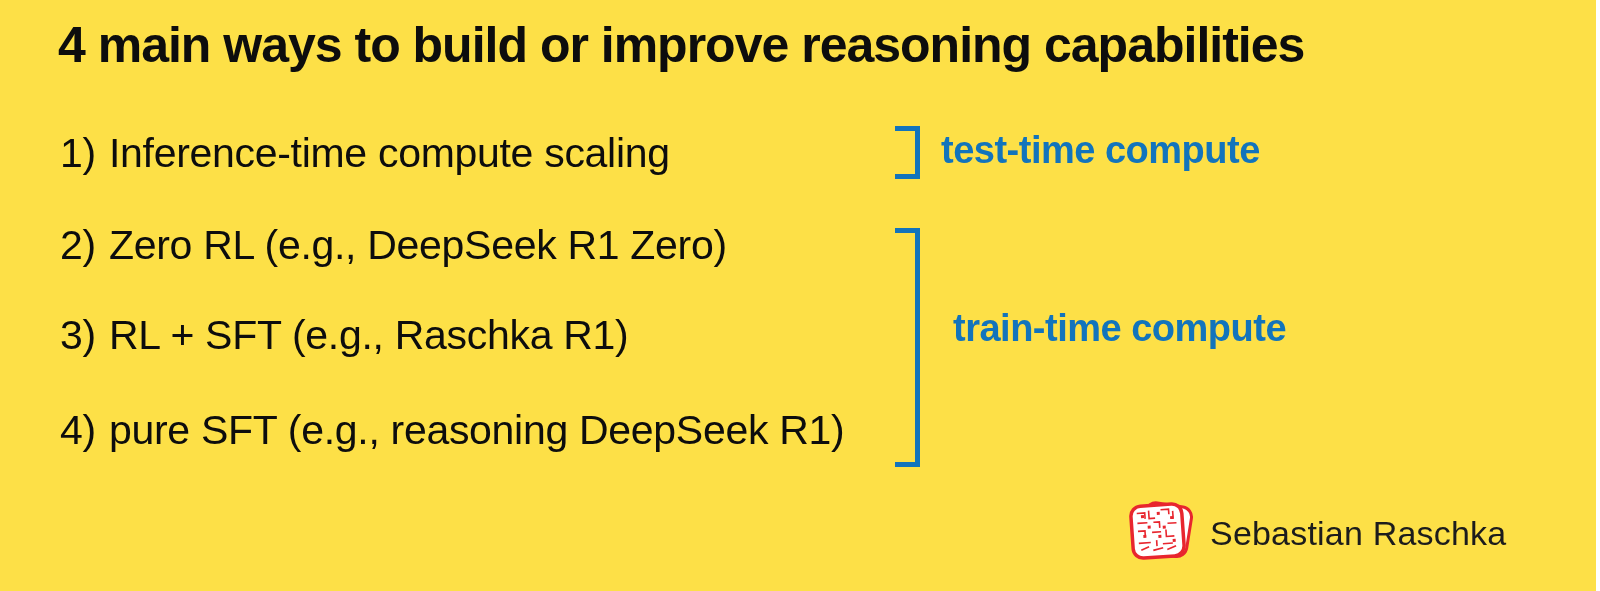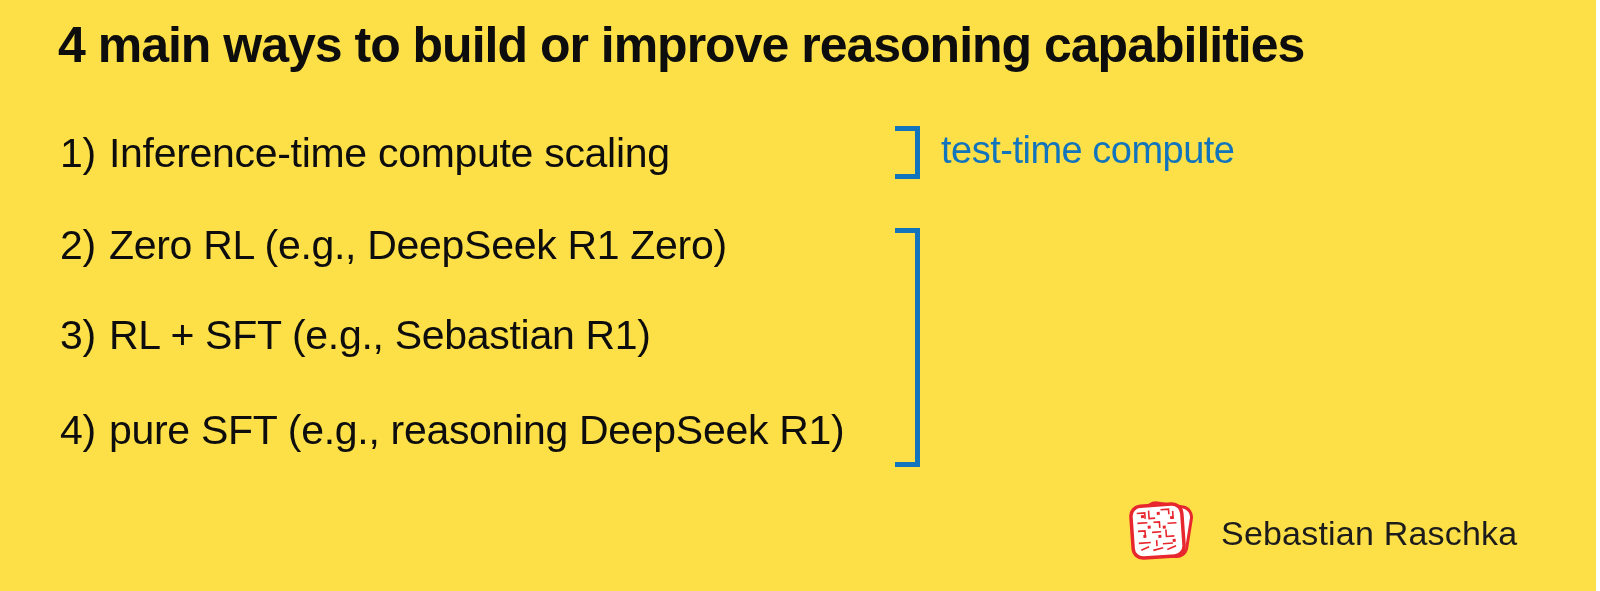--- a/index.html
+++ b/index.html
@@ -57,36 +57,36 @@
     border-top: 5px solid var(--accent-blue);
     border-right: 5px solid var(--accent-blue);
     border-bottom: 5px solid var(--accent-blue);
   }
   .bracket-small { left: 895px; top: 126px; width: 25px; height: 53px; }
   .bracket-large { left: 895px; top: 228px; width: 25px; height: 239px; }
 
   .blue-label {
     position: absolute;
     font-size: 38px;
-    font-weight: 400;
+    font-weight: 700;
     letter-spacing: -0.5px;
     color: var(--accent-blue);
     white-space: nowrap;
     line-height: 1;
   }
   .label-test  { left: 941px; top: 131px; }
   .label-train { left: 953px; top: 309px; }
 
   .brand-footer {
     position: absolute;
     left: 1128px;
     top: 498px;
     display: flex;
     align-items: center;
-    gap: 21px;
+    gap: 10px;
   }
   .brand-name {
     font-size: 34px;
     font-weight: 400;
     letter-spacing: 0.2px;
     color: #1c1c1c;
     white-space: nowrap;
   }
   .stamp-icon { display: block; }
 </style>
@@ -102,32 +102,33 @@
     <span class="item-text">Inference-time compute scaling</span>
   </div>
 
   <div class="list-item item-2">
     <span class="num">2)</span>
     <span class="item-text">Zero RL (e.g., DeepSeek R1 Zero)</span>
   </div>
 
   <div class="list-item item-3">
     <span class="num">3)</span>
-    <span class="item-text">RL + SFT (e.g., Sebastian R1)</span>
+    <span class="item-text">RL + SFT (e.g., Raschka R1)</span>
   </div>
 
   <div class="list-item item-4">
     <span class="num">4)</span>
     <span class="item-text">pure SFT (e.g., reasoning DeepSeek R1)</span>
   </div>
 
   <div class="bracket bracket-small"></div>
   <div class="bracket bracket-large"></div>
 
   <div class="blue-label label-test">test-time compute</div>
+  <div class="blue-label label-train">train-time compute</div>
 
   <div class="brand-footer">
     <svg class="stamp-icon" width="72" height="70" viewBox="0 0 72 70" fill="none" xmlns="http://www.w3.org/2000/svg">
 
       <g transform="rotate(9 40 34)">
         <rect x="15" y="7" width="46" height="50" rx="10" fill="#ffffff" stroke="#e8262e" stroke-width="3"></rect>
       </g>
 
       <g transform="rotate(-4 30 33)">
         <rect x="4" y="7" width="51" height="52" rx="10" fill="#ffffff" stroke="#e8262e" stroke-width="3.5"></rect>

